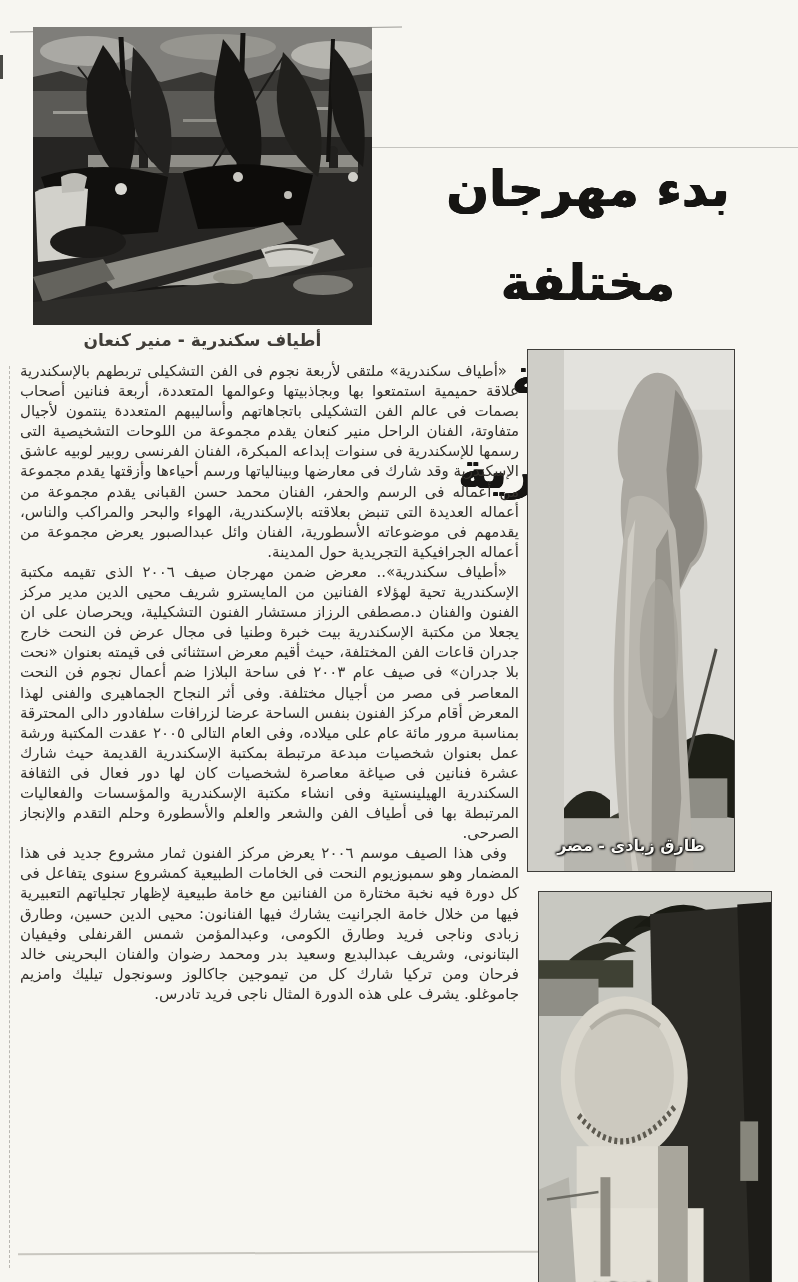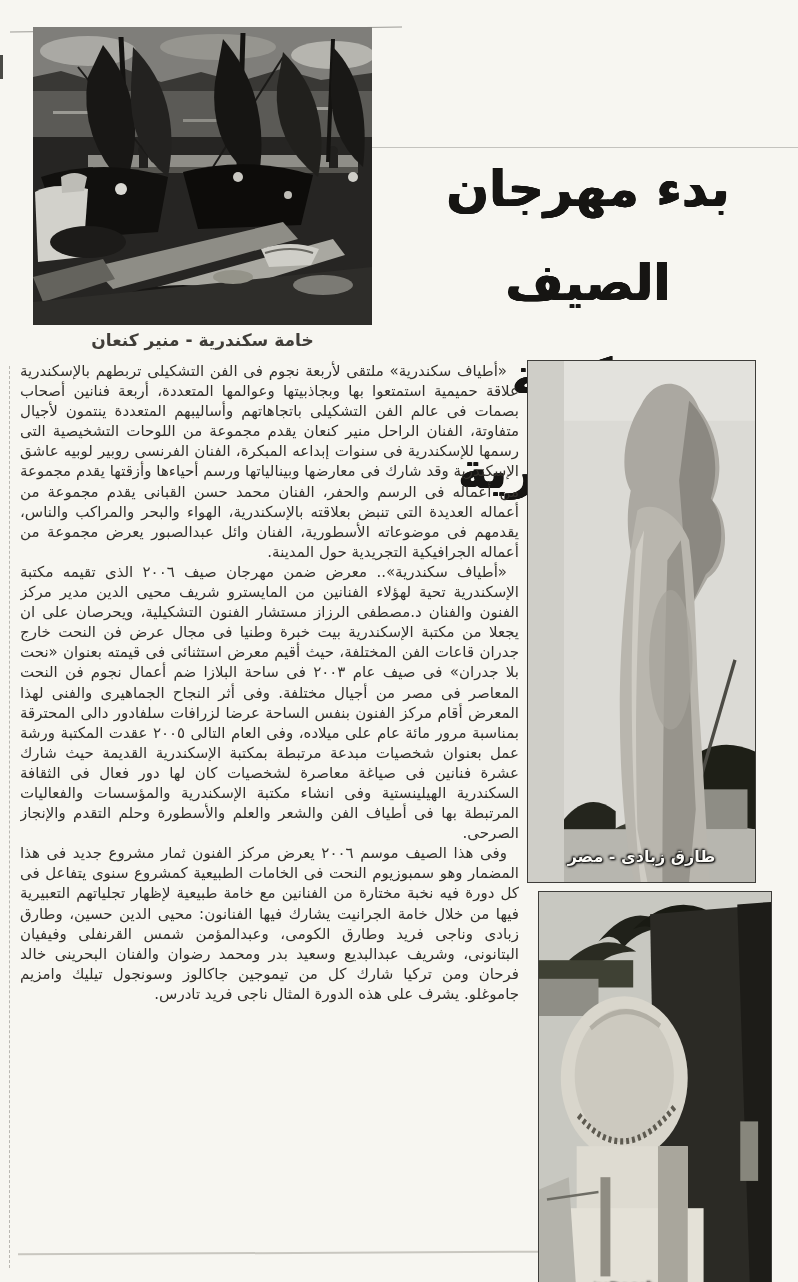--- a/index.html
+++ b/index.html
@@ -34,21 +34,21 @@
   .article-body {
     position:absolute; left:20px; top:361px; width:499px; height:892px;
     overflow:hidden; color:#34312c;
     font-size:15px; line-height:20.1px;
     text-align:justify; text-justify:inter-word;
   }
   .article-body p { margin:0; text-indent:12px; }
 
   .photo { position:absolute; border:1px solid #3e3d3a; box-sizing:border-box; background:#cfcec8; }
   .photo svg { display:block; width:100%; height:100%; }
-  .photo1 { left:527px; top:360px; width:229px; height:523px;padding-left:36px; }
+  .photo1 { left:527px; top:349px; width:208px; height:523px;padding-left:36px; }
   .photo2 { left:538px; top:891px; width:234px; height:436px; }
   .photo figcaption {
     position:absolute; color:#fbfaf6; font-weight:700;
     text-shadow:0 0 3px #000,1px 1px 2px #000,-1px -1px 2px #000;
   }
   .photo1 figcaption { bottom:16px; left:0; width:100%; text-align:center; font-size:16px; }
   .photo2 figcaption { bottom:10px; left:12px; width:140px; text-align:center; font-size:15px; line-height:21px; }
   .photo2 figcaption span { display:block; }
 </style>
 </head>
@@ -116,24 +116,24 @@
       <ellipse cx="285" cy="262" rx="34" ry="12" fill="#757younger" opacity="0"></ellipse>
       <ellipse cx="290" cy="258" rx="30" ry="10" fill="#7b7a74"></ellipse>
       <ellipse cx="200" cy="250" rx="20" ry="7" fill="#949389"></ellipse>
 
       <circle cx="88" cy="162" r="6" fill="#dad9d3"></circle>
       <circle cx="205" cy="150" r="5" fill="#c9c8c2"></circle>
       <circle cx="255" cy="168" r="4" fill="#bfbeb8"></circle>
       <circle cx="320" cy="150" r="5" fill="#d0cfc9"></circle>
     </svg>
   </figure>
-  <div class="painting-caption">خامة سكندرية - منير كنعان</div>
+  <div class="painting-caption">أطياف سكندرية - منير كنعان</div>
 
   <h1 class="headline">
-    <span>بدء مهرجان الصيف</span>
+    <span>بدء مهرجان مختلفة</span>
     <span>بمكتبة الإسكندرية</span>
   </h1>
 
   <div class="article-body">
     <p>«أطياف سكندرية» ملتقى لأربعة نجوم فى الفن التشكيلى تربطهم بالإسكندرية علاقة حميمية استمتعوا بها وبجاذبيتها وعوالمها المتعددة، أربعة فنانين أصحاب بصمات فى عالم الفن التشكيلى باتجاهاتهم وأساليبهم المتعددة ينتمون لأجيال متفاوتة، الفنان الراحل منير كنعان يقدم مجموعة من اللوحات التشخيصية التى رسمها للإسكندرية فى سنوات إبداعه المبكرة، الفنان الفرنسى روبير لوبيه عاشق الإسكندرية وقد شارك فى معارضها وبينالياتها ورسم أحياءها وأزقتها يقدم مجموعة من أعماله فى الرسم والحفر، الفنان محمد حسن القبانى يقدم مجموعة من أعماله العديدة التى تنبض بعلاقته بالإسكندرية، الهواء والبحر والمراكب والناس، يقدمهم فى موضوعاته الأسطورية، الفنان وائل عبدالصبور يعرض مجموعة من أعماله الجرافيكية التجريدية حول المدينة.</p>
     <p>«أطياف سكندرية».. معرض ضمن مهرجان صيف ٢٠٠٦ الذى تقيمه مكتبة الإسكندرية تحية لهؤلاء الفنانين من المايسترو شريف محيى الدين مدير مركز الفنون والفنان د.مصطفى الرزاز مستشار الفنون التشكيلية، ويحرصان على ان يجعلا من مكتبة الإسكندرية بيت خبرة وطنيا فى مجال عرض فن النحت خارج جدران قاعات الفن المختلفة، حيث أقيم معرض استثنائى فى قيمته بعنوان «نحت بلا جدران» فى صيف عام ٢٠٠٣ فى ساحة البلازا ضم أعمال نجوم فن النحت المعاصر فى مصر من أجيال مختلفة. وفى أثر النجاح الجماهيرى والفنى لهذا المعرض أقام مركز الفنون بنفس الساحة عرضا لزرافات سلفادور دالى المحترقة بمناسبة مرور مائة عام على ميلاده، وفى العام التالى ٢٠٠٥ عقدت المكتبة ورشة عمل بعنوان شخصيات مبدعة مرتبطة بمكتبة الإسكندرية القديمة حيث شارك عشرة فنانين فى صياغة معاصرة لشخصيات كان لها دور فعال فى الثقافة السكندرية الهيلينستية وفى انشاء مكتبة الإسكندرية والمؤسسات والفعاليات المرتبطة بها فى أطياف الفن والشعر والعلم والأسطورة وحلم التقدم والإنجاز الصرحى.</p>
     <p>وفى هذا الصيف موسم ٢٠٠٦ يعرض مركز الفنون ثمار مشروع جديد فى هذا المضمار وهو سمبوزيوم النحت فى الخامات الطبيعية كمشروع سنوى يتفاعل فى كل دورة فيه نخبة مختارة من الفنانين مع خامة طبيعية لإظهار تجلياتهم التعبيرية فيها من خلال خامة الجرانيت يشارك فيها الفنانون: محيى الدين حسين، وطارق زبادى وناجى فريد وطارق الكومى، وعبدالمؤمن شمس القرنفلى وفيفيان البتانونى، وشريف عبدالبديع وسعيد بدر ومحمد رضوان والفنان البحرينى خالد فرحان ومن تركيا شارك كل من تيموجين جاكالوز وسونجول تيليك وامزيم جاموغلو. يشرف على هذه الدورة المثال ناجى فريد تادرس.</p>
   </div>
 
   <figure class="photo photo1">

